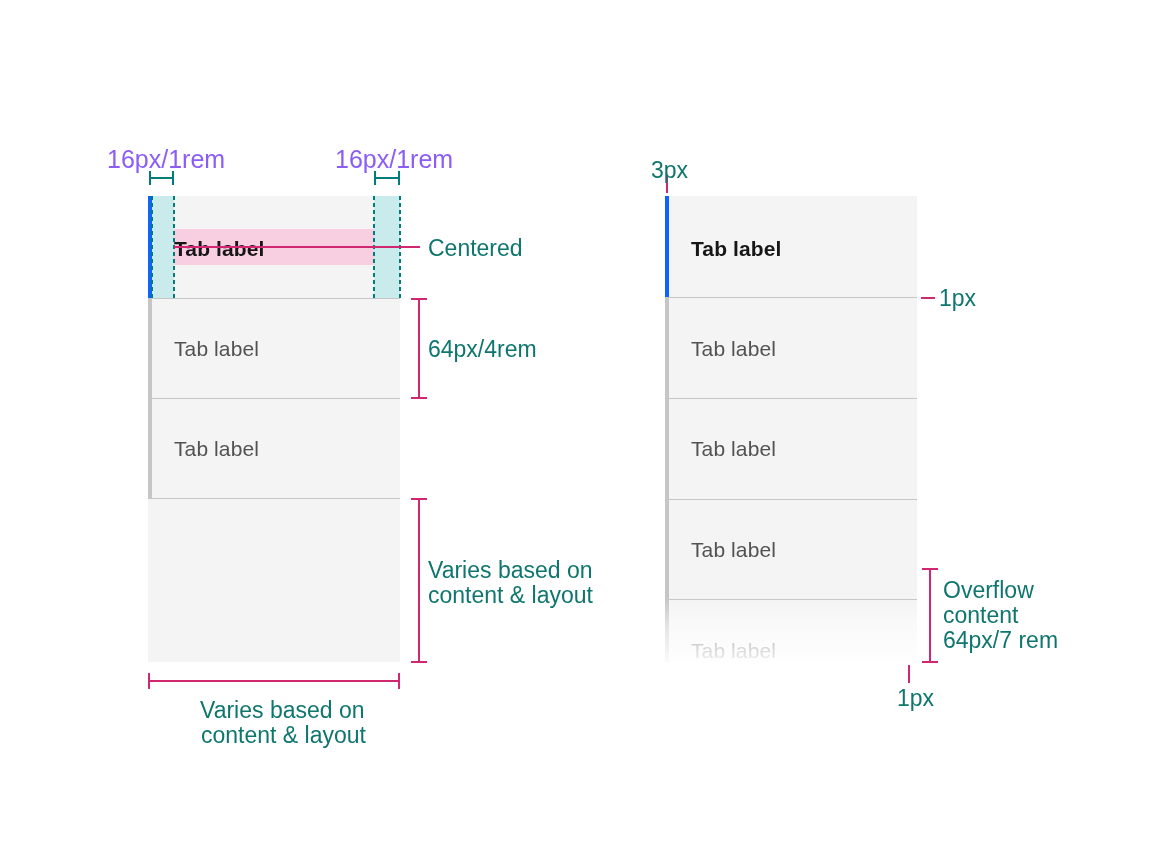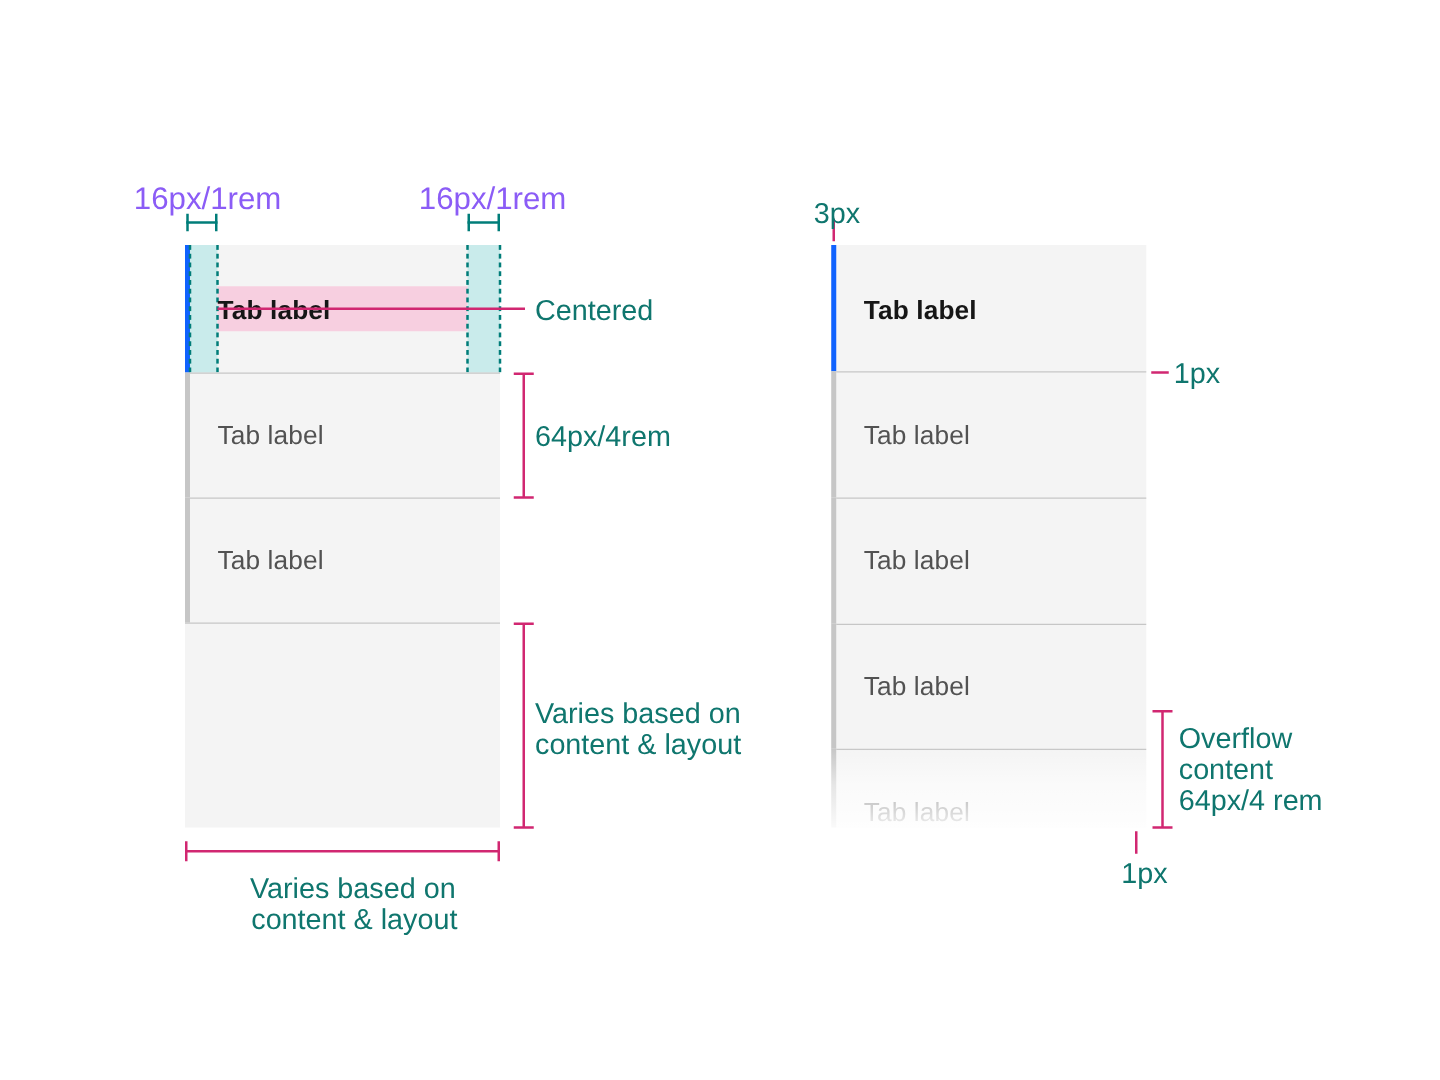--- a/index.html
+++ b/index.html
@@ -169,19 +169,19 @@
     <div class="abs hline" style="left:669px; top:599px; width:248px; height:1px;"></div>
     <div class="tab-label" style="left:691px; top:639px;">Tab label</div>
 
     <div class="abs veil" style="left:661px; top:598px; width:258px; height:66px;"></div>
 
     <div class="abs cr-rule" style="left:929px; top:569px; width:2px; height:93px;"></div>
     <div class="abs cr-rule" style="left:922px; top:568px; width:16px; height:2px;"></div>
     <div class="abs cr-rule" style="left:922px; top:661px; width:16px; height:2px;"></div>
     <div class="cr-text" style="left:943px; top:578px;">Overflow</div>
     <div class="cr-text" style="left:943px; top:603px;">content</div>
-    <div class="cr-text" style="left:943px; top:628px;">64px/4 rem</div>
+    <div class="cr-text" style="left:943px; top:628px;">64px/7 rem</div>
 
     <div class="abs cr-rule" style="left:908px; top:665px; width:2px; height:18px;"></div>
     <div class="cr-text" style="left:897px; top:686px;">1px</div>
   </div>
 
 </div>
 
 </body></html>

